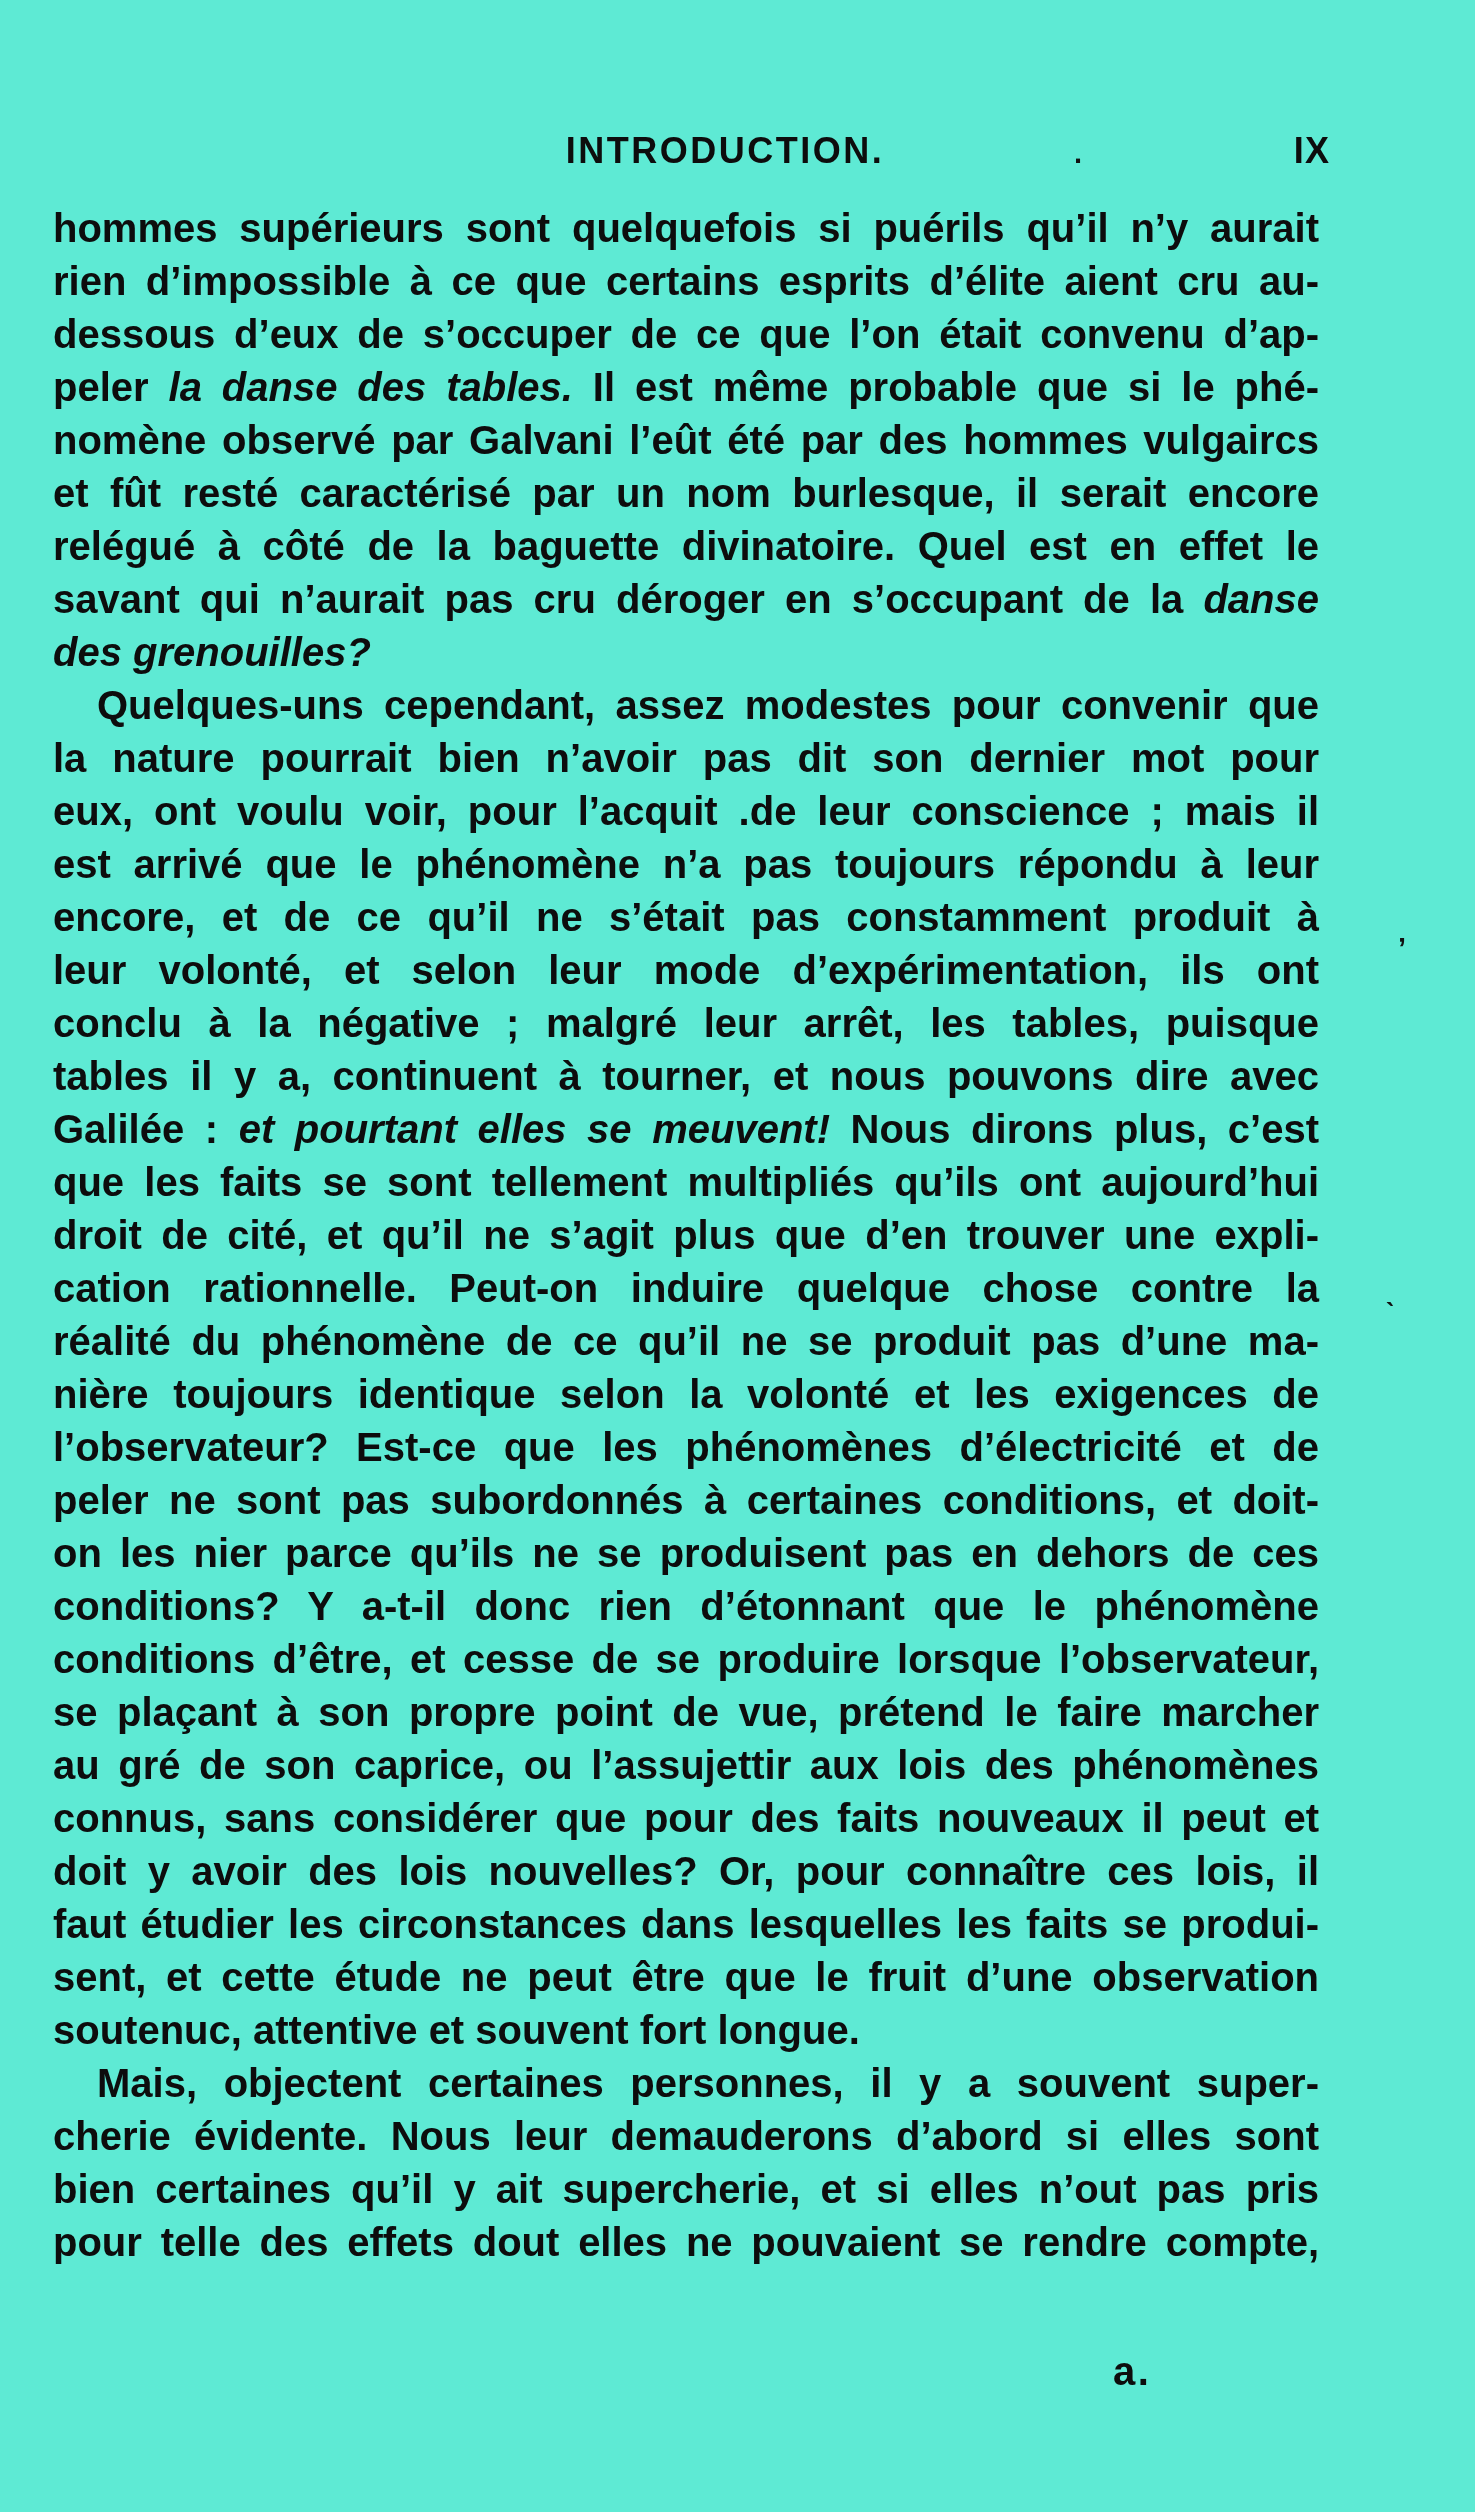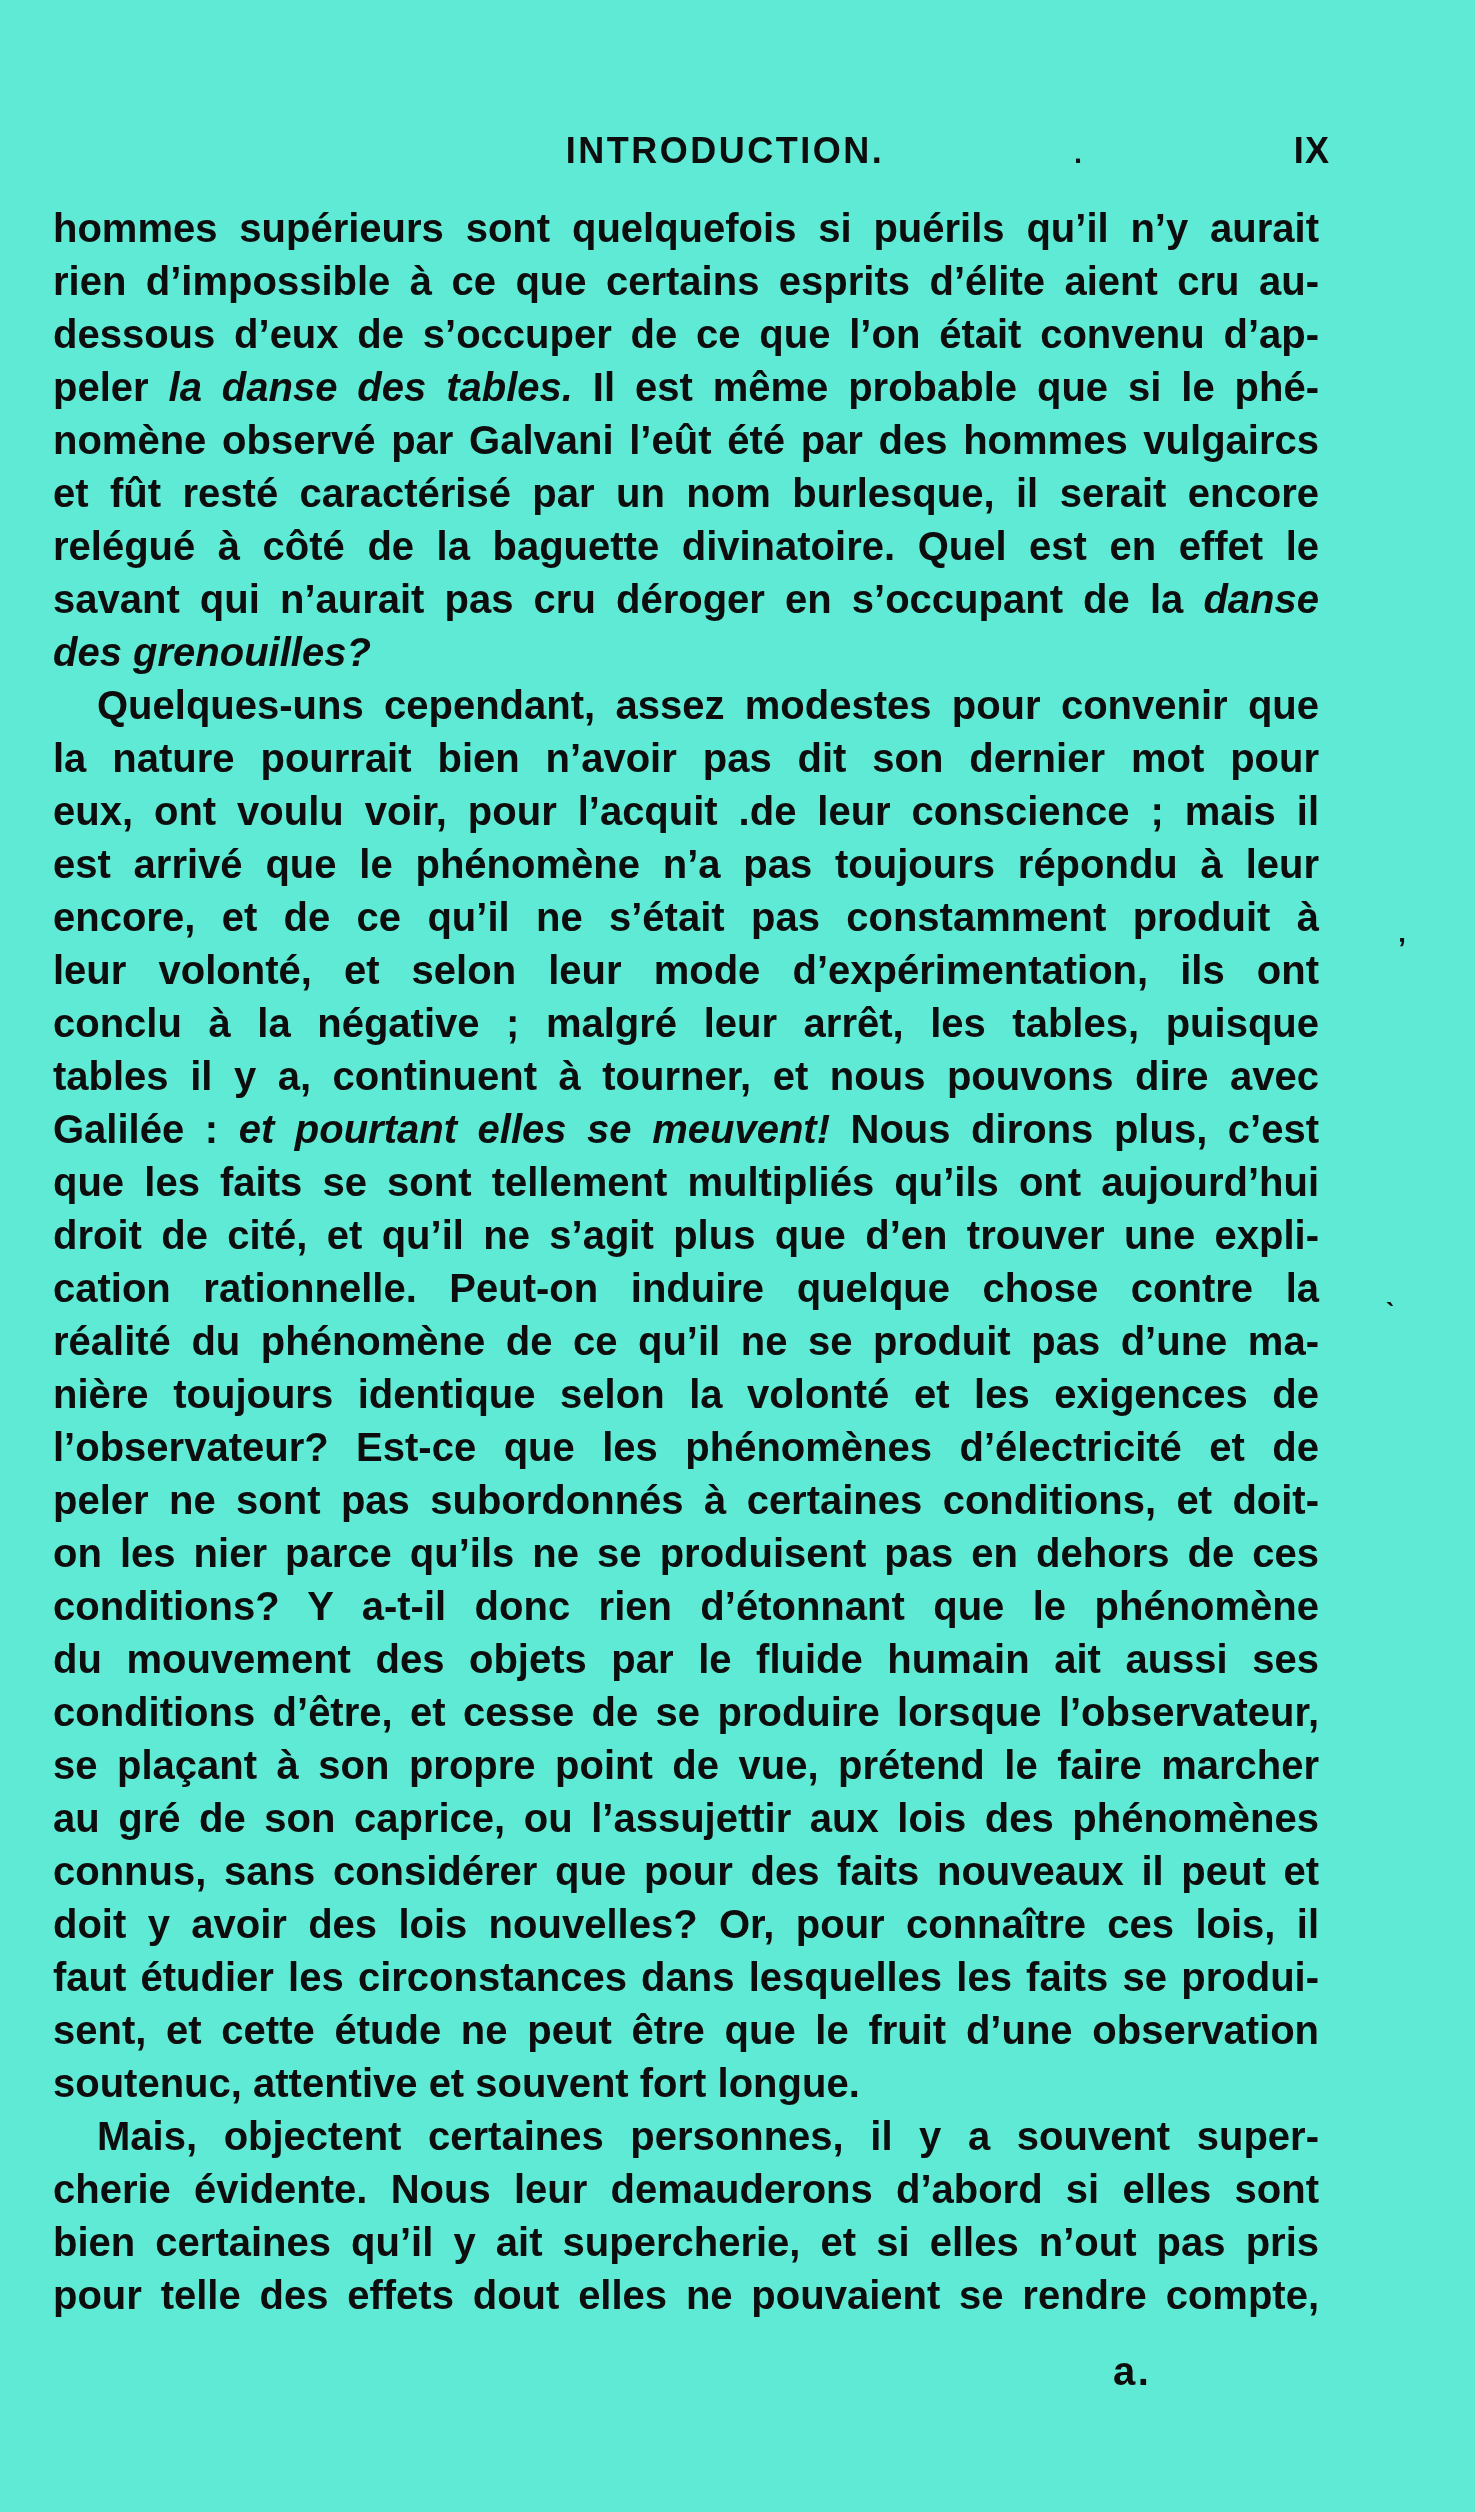--- a/index.html
+++ b/index.html
@@ -102,21 +102,20 @@
       <div class="line"><span>Galilée : </span><span class="italic">et pourtant elles se meuvent!</span><span> Nous  dirons  plus,  c’est</span></div>
       <div class="line"><span>que les faits se sont tellement multipliés qu’ils  ont aujourd’hui</span></div>
       <div class="line"><span>droit de cité,  et qu’il ne s’agit plus que  d’en trouver une expli-</span></div>
       <div class="line"><span>cation  rationnelle.  Peut-on  induire  quelque  chose  contre  la</span></div>
       <div class="line"><span>réalité du phénomène de ce qu’il ne  se  produit  pas  d’une  ma-</span></div>
       <div class="line"><span>nière  toujours  identique  selon  la  volonté  et  les  exigences  de</span></div>
       <div class="line"><span>l’observateur?  Est-ce  que  les  phénomènes  d’électricité  et  de</span></div>
       <div class="line"><span>peler ne sont pas subordonnés à certaines  conditions,  et doit-</span></div>
       <div class="line"><span>on  les  nier  parce qu’ils ne se  produisent pas  en  dehors  de  ces</span></div>
       <div class="line"><span>conditions?  Y a-t-il  donc  rien  d’étonnant  que  le  phénomène</span></div>
-      <div class="line"><span>du  mouvement  des  objets  par  le  fluide  humain  ait  aussi  ses</span></div>
       <div class="line"><span>conditions d’être, et cesse de se  produire  lorsque  l’observateur,</span></div>
       <div class="line"><span>se plaçant à  son  propre  point  de  vue,  prétend  le  faire  marcher</span></div>
       <div class="line"><span>au gré de son caprice,  ou  l’assujettir  aux  lois  des  phénomènes</span></div>
       <div class="line"><span>connus,  sans  considérer  que pour des  faits  nouveaux  il peut et</span></div>
       <div class="line"><span>doit  y  avoir  des lois  nouvelles? Or,  pour  connaître ces lois,  il</span></div>
       <div class="line"><span>faut étudier  les circonstances dans lesquelles les faits se  produi-</span></div>
       <div class="line"><span>sent,  et cette  étude  ne  peut être  que  le  fruit  d’une  observation</span></div>
       <div class="line no-justify"><span>soutenuc, attentive et souvent fort longue.</span></div>
       <div class="line indent"><span>Mais,  objectent  certaines  personnes,  il  y  a   souvent  super-</span></div>
       <div class="line"><span>cherie évidente. Nous leur demauderons  d’abord   si   elles  sont</span></div>

